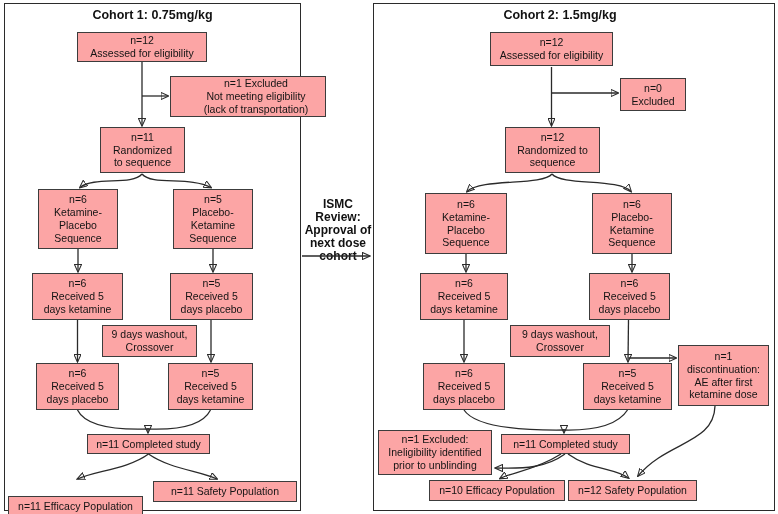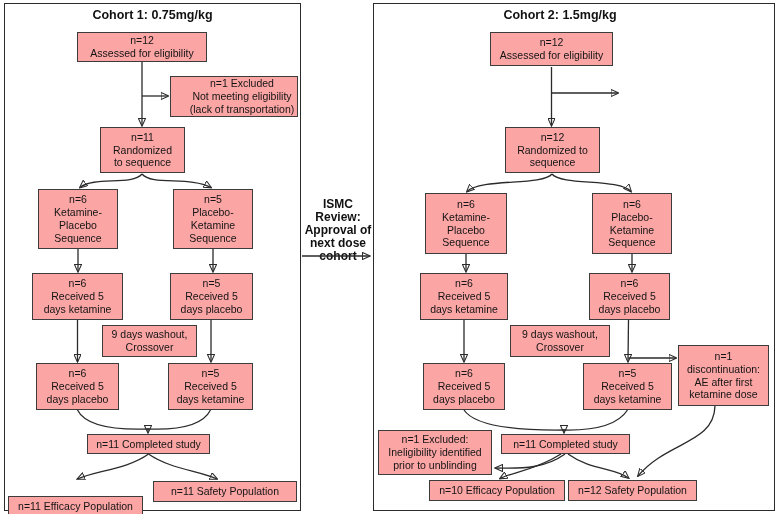--- a/index.html
+++ b/index.html
@@ -40,21 +40,21 @@
   <div class="cohort-title" style="left:4px;top:8px;width:297px;">Cohort 1: 0.75mg/kg</div>
   <div class="cohort-title" style="left:373px;top:8px;width:374px;">Cohort 2: 1.5mg/kg</div>
 
   <div class="ismc" style="left:299px;top:198px;width:78px;">ISMC Review:
 Approval of
 next dose
 cohort</div>
 
   <div class="box" style="left:77px;top:32px;width:130px;height:30px;">n=12
 Assessed for eligibility</div>
-  <div class="box" style="left:170px;top:76px;width:128px;height:41px;padding-left:16px;">n=1 Excluded
+  <div class="box" style="left:170px;top:76px;width:156px;height:41px;padding-left:16px;">n=1 Excluded
 Not meeting eligibility
 (lack of transportation)</div>
   <div class="box" style="left:100px;top:127px;width:85px;height:46px;">n=11
 Randomized
 to sequence</div>
   <div class="box" style="left:38px;top:189px;width:80px;height:60px;">n=6
 Ketamine-
 Placebo
 Sequence</div>
   <div class="box" style="left:173px;top:189px;width:80px;height:60px;">n=5
@@ -74,20 +74,22 @@
 days placebo</div>
   <div class="box" style="left:168px;top:363px;width:85px;height:47px;">n=5
 Received 5
 days ketamine</div>
   <div class="box" style="left:87px;top:434px;width:123px;height:20px;">n=11 Completed study</div>
   <div class="box" style="left:8px;top:481px;width:135px;height:21px;margin-top:15px;">n=11 Efficacy Population</div>
   <div class="box" style="left:153px;top:481px;width:144px;height:21px;">n=11 Safety Population</div>
 
   <div class="box" style="left:490px;top:32px;width:123px;height:34px;">n=12
 Assessed for eligibility</div>
+  <div class="box" style="left:620px;top:78px;width:66px;height:33px;">n=0
+Excluded</div>
   <div class="box" style="left:505px;top:127px;width:95px;height:46px;">n=12
 Randomized to
 sequence</div>
   <div class="box" style="left:425px;top:193px;width:82px;height:61px;">n=6
 Ketamine-
 Placebo
 Sequence</div>
   <div class="box" style="left:592px;top:193px;width:80px;height:61px;">n=6
 Placebo-
 Ketamine

